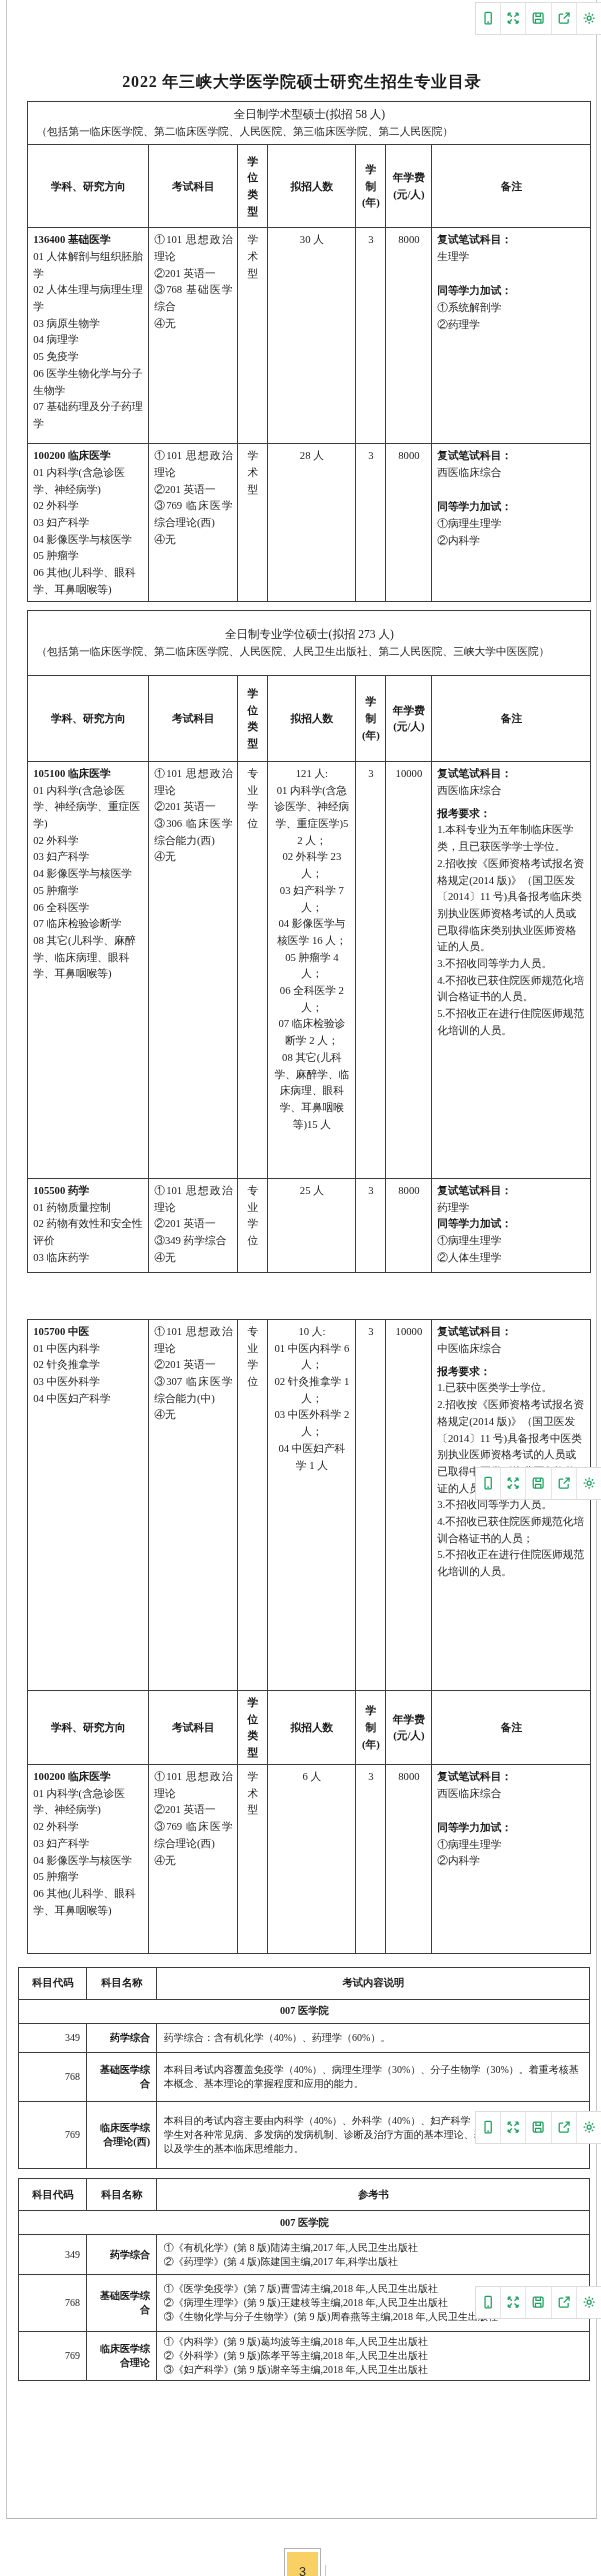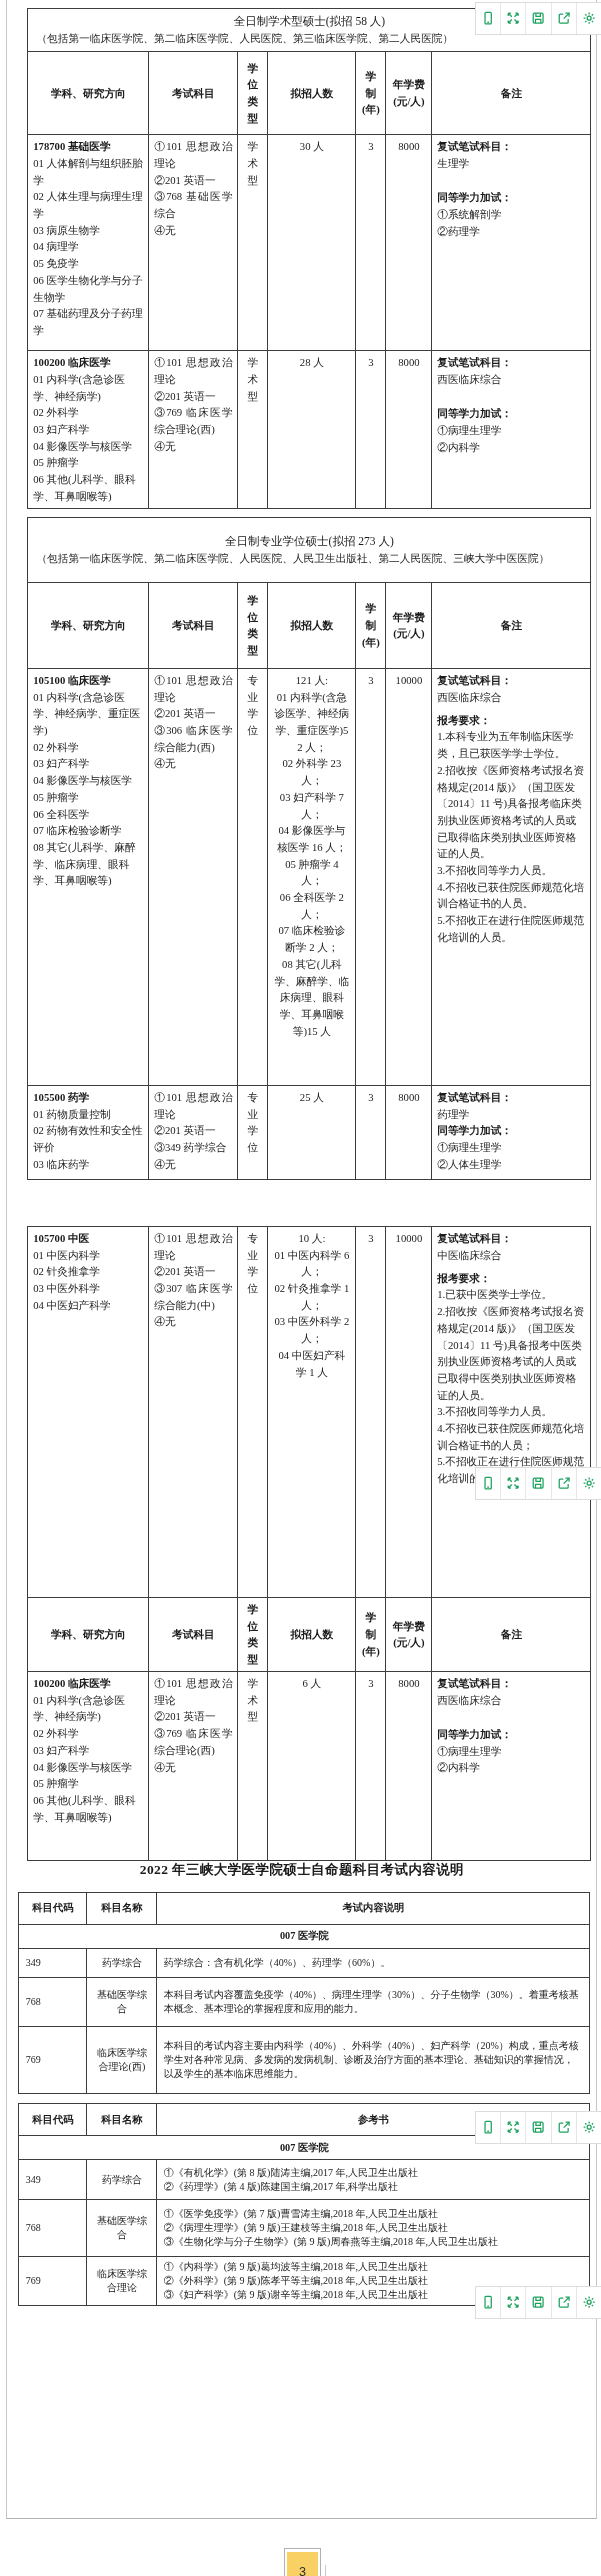--- a/index.html
+++ b/index.html
@@ -21,41 +21,42 @@
   .bold{font-weight:bold;}
   .ml{white-space:pre-line;}
   .just{text-align:justify;margin-top:22px;}
   .sp{height:17.5px;}
   .sp-sm{height:6.4px;}
   table.st{border-collapse:collapse;table-layout:fixed;width:571px;margin-left:11px;
            font-size:10px;line-height:14px;}
   table.st td{border:0.8px solid #3d3d3d;vertical-align:middle;padding:2.4px 6.4px;}
   table.st tr.hdr td{text-align:center;font-weight:bold;font-size:10.3px;}
   table.st tr.cband td{text-align:center;font-weight:bold;font-size:10.3px;}
-  table.st td.s-code{text-align:left;}
-  table.st td.s-name{text-align:center;}
+  table.st td.s-code{text-align:right;}
+  table.st td.s-name{text-align:right;font-weight:bold;}
   .toolbar{position:absolute;right:0;width:125px;height:31px;background:#fff;
            border:0.8px solid #dcdcdc;display:flex;z-index:50;}
   .tb-cell{flex:1;display:flex;align-items:center;justify-content:center;border-left:0.8px solid #e6e6e6;cursor:pointer;}
   .tb-cell:first-child{border-left:none;}
   .tb-cell svg{display:block;}
   .footer{position:absolute;left:0;top:2519px;width:602px;height:57px;background:#fff;}
   .thumb{position:absolute;left:284px;top:29.4px;width:37px;height:48px;border:0.8px solid #b0b0b0;
          background:#fff;padding:2.4px;box-sizing:border-box;cursor:pointer;}
   .thumb-fill{width:100%;height:100%;background:#f8d064;display:flex;align-items:center;
               justify-content:center;font-size:12.7px;color:#2b2b2b;font-family:"Liberation Sans",sans-serif;}
   .thumb-next-edge{position:absolute;left:325px;top:46px;width:0.8px;height:11px;background:#c9c9c9;}
   .mt10{margin-top:8px;} .mt58{margin-top:46px;} .mt52{margin-top:41px;}
   .mt16{margin-top:12.7px;} .mt24{margin-top:19px;} .mt12{margin-top:9.5px;}
 </style>
 </head>
 <body>
 
 <div class="page">
 
+  <h1 class="doc-title">2022 年三峡大学医学院硕士研究生招生专业目录</h1>
 
   <table class="rt mt10">
     <colgroup>
         <col style="width:121px">
         <col style="width:89px">
         <col style="width:30px">
         <col style="width:88px">
         <col style="width:30px">
         <col style="width:46px">
         <col style="width:159px">
@@ -71,21 +72,21 @@
       <td>学科、研究方向</td>
       <td>考试科目</td>
       <td>学位类型</td>
       <td>拟招人数</td>
       <td>学制(年)</td>
       <td>年学费(元/人)</td>
       <td>备注</td>
     </tr>
     <tr style="height:216px">
       <td class="c-subject">
-        <div class="bold">178700 基础医学</div>
+        <div class="bold">136400 基础医学</div>
         <div class="ml">01 人体解剖与组织胚胎学
 02 人体生理与病理生理学
 03 病原生物学
 04 病理学
 05 免疫学
 06 医学生物化学与分子生物学
 07 基础药理及分子药理学</div>
       </td>
       <td class="just">
             <div class="ml">①101 思想政治理论
@@ -361,21 +362,20 @@
         <div class="ml">西医临床综合</div>
         <div class="sp"></div>
         <div class="bold">同等学力加试：</div>
         <div class="ml">①病理生理学
 ②内科学</div>
       </td>
     </tr>
   </tbody>
     </table>
 
-  <h2 class="doc-title mt52">2022 年三峡大学医学院硕士自命题科目考试内容说明</h2>
   <table class="st mt16">
     <colgroup>
         <col style="width:68px">
         <col style="width:70px">
         <col style="width:433px">
       </colgroup>
     <tbody>
         <tr class="hdr" style="height:32px">
       <td>科目代码</td>
       <td>科目名称</td>

